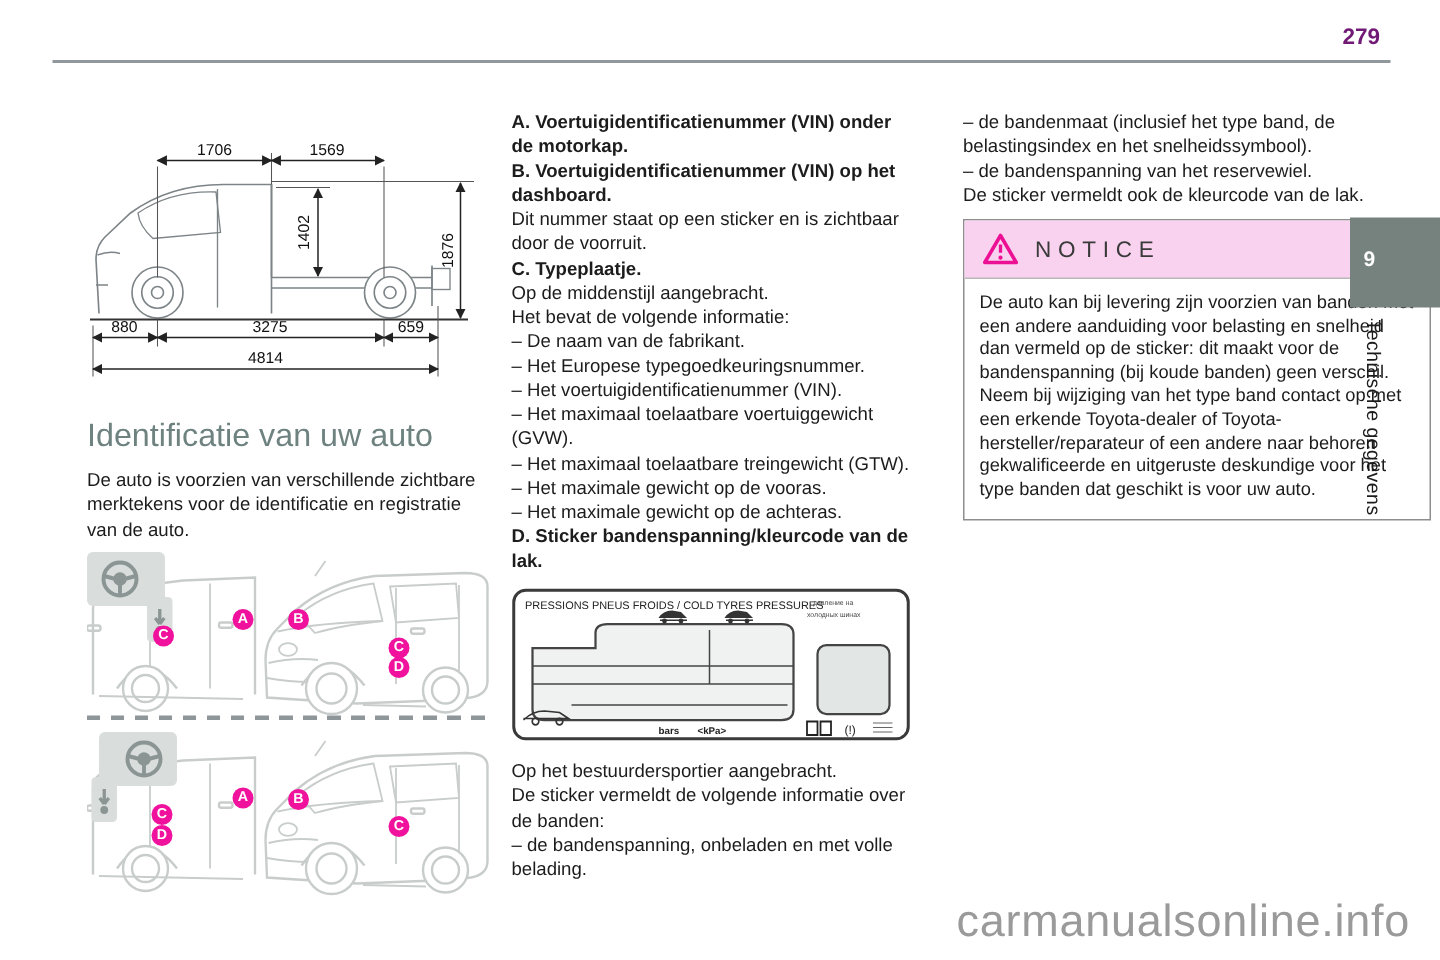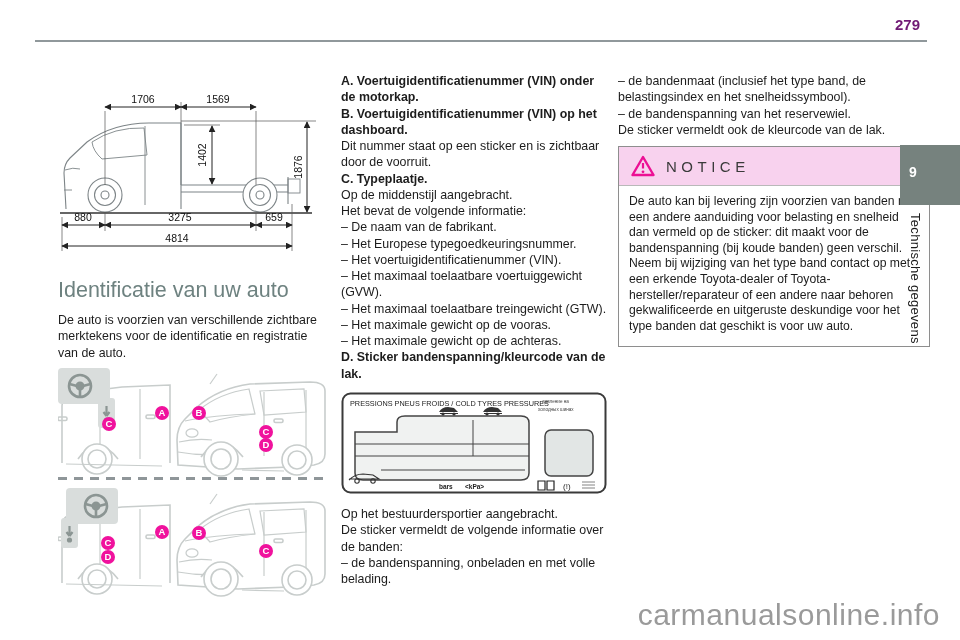--- a/index.html
+++ b/index.html
@@ -7,21 +7,21 @@
   body{font-family:"Liberation Sans","DejaVu Sans",sans-serif;background:#fff;color:#1b1b1b}
   .page{position:relative;width:960px;height:640px;background:#fff;overflow:hidden}
   .pagenum{position:absolute;top:16px;right:40px;font-size:15px;font-weight:bold;color:#701a75}
   .toprule{position:absolute;top:40px;left:35px;width:892px;height:2px;background:#90989b}
 
   .col{position:absolute;top:73px;font-size:12.4px;line-height:1.31;color:#1c1c1c}
   .col p{margin:0}
   .col p.b{font-weight:bold}
   .col-left{left:58px;width:272px;height:545px}
   .col-mid{left:341px;width:268px}
-  .col-right{left:618px;width:312px}
+  .col-right{left:642px;width:312px}
 
   .heading{position:absolute;left:0;top:203px;font-size:21.5px;font-weight:400;color:#6e8280;white-space:nowrap}
   .intro{position:absolute;left:0;top:239px;width:272px}
 
   .dim-fig{position:absolute;left:2px;top:0}
   .fig{position:absolute;left:0;width:272px;height:118px}
   .fig-1{top:293px}
   .fig-2{top:413px}
   .dashes{position:absolute;left:0;top:404px;width:268px;height:3px;
           background:repeating-linear-gradient(90deg,#8f9699 0 9px,transparent 9px 16px)}

